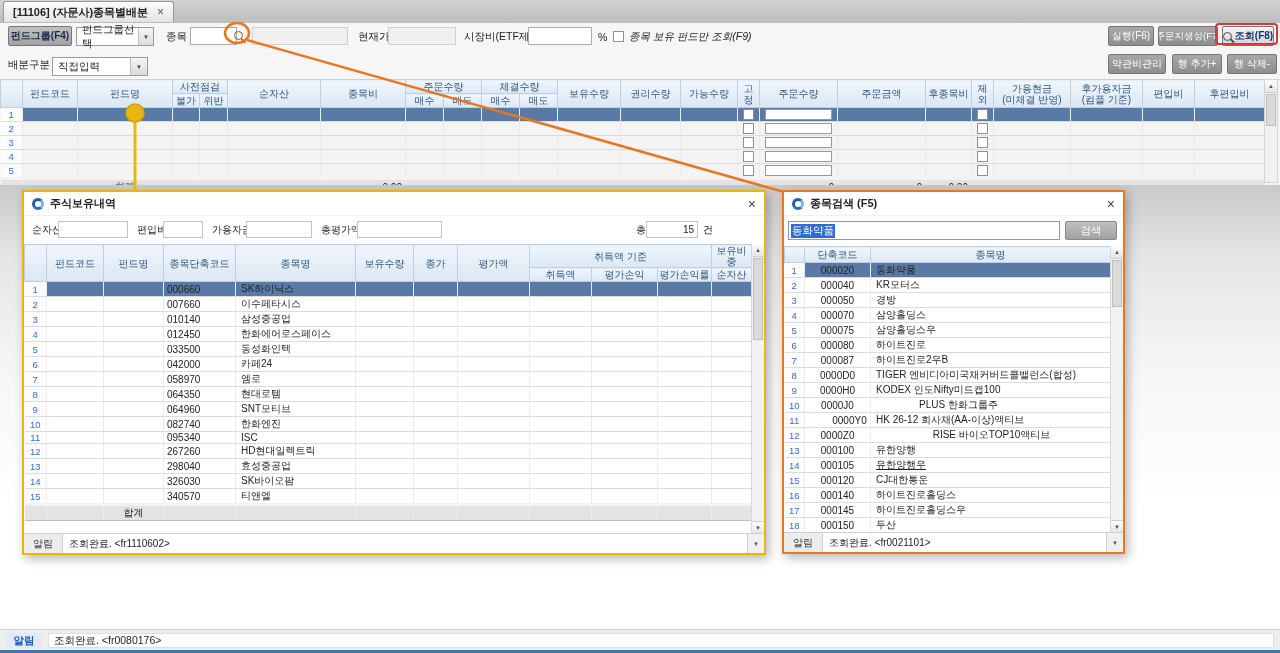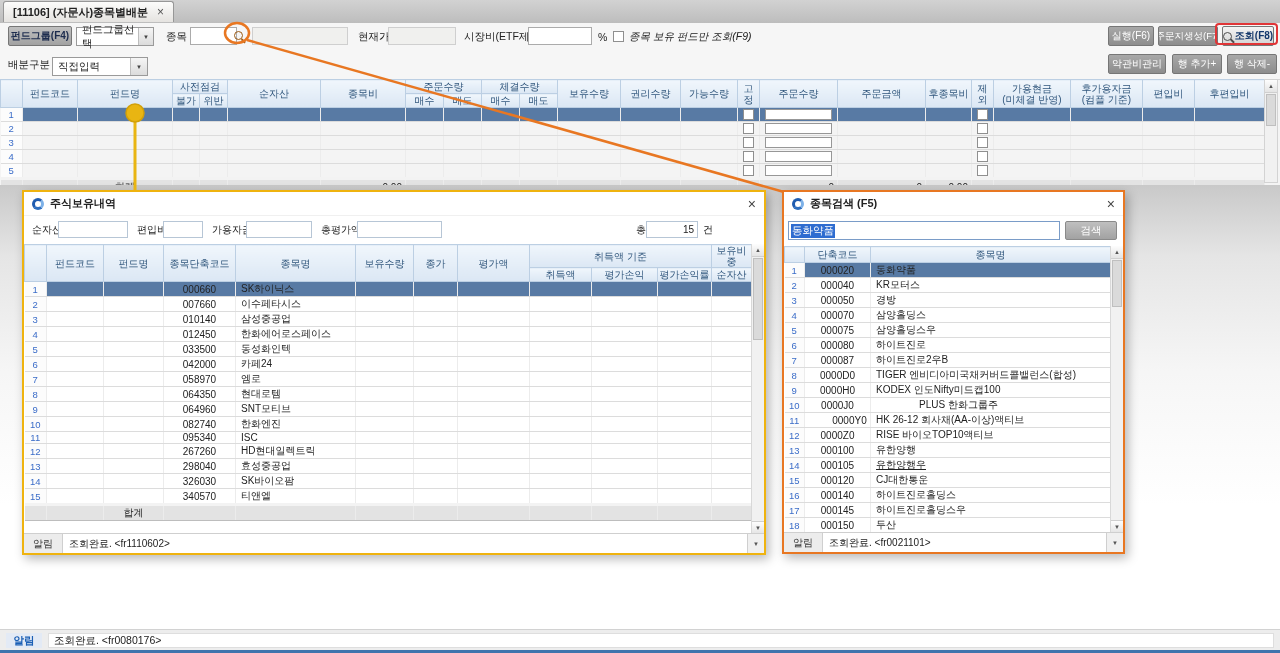--- a/index.html
+++ b/index.html
@@ -59,21 +59,21 @@
   .dtitle{height:24px;display:flex;align-items:center;padding:0 8px;gap:6px;font-size:11px;font-weight:bold;color:#222;border-bottom:1px solid #f0f0f0;box-sizing:border-box;}
   .dclose{margin-left:auto;font-size:14px;color:#444;font-weight:normal;line-height:1;}
   .logo{width:12px;height:12px;border:3px solid #1f5cb0;border-right-color:#7db1e8;border-bottom-color:#2e6fc0;border-radius:50%;box-sizing:border-box;flex:none;}
   .hfields{position:relative;height:28px;}
   .finp{position:absolute;top:5px;height:17px;border:1px solid #b7c6d6;background:#fff;box-sizing:border-box;font-size:10px;text-align:right;padding:0 3px;line-height:15px;}
   .gridwrap{position:absolute;left:0;right:0;overflow:hidden;}
   .hold-wrap{top:52px;bottom:19px;}
   .srch-wrap{top:54px;bottom:19px;}
   table.hgrid{width:727px;}
   table.sgrid{width:326px;}
-  table.grid td.code{text-align:center;}
+  table.grid td.code{text-align:left;}
   table.grid td.codec{text-align:center;}
   table.grid td.name{text-align:left;padding-left:5px;}
   .dsb{position:absolute;right:0;top:0;bottom:0;width:13px;background:#f1f1f1;border-left:1px solid #d8d8d8;box-sizing:border-box;}
   .dstatus{position:absolute;left:0;right:0;bottom:0;height:19px;background:#f4f4f4;border-top:1px solid #cfcfcf;display:flex;align-items:stretch;font-size:10px;}
   .slbl{width:38px;background:#ececec;border-right:1px solid #cfcfcf;display:flex;align-items:center;justify-content:center;color:#333;flex:none;}
   .smsg{flex:1;background:#fff;display:flex;align-items:center;padding-left:6px;color:#222;overflow:hidden;white-space:nowrap;}
   .sdd{width:16px;border-left:1px solid #cfcfcf;display:flex;align-items:center;justify-content:center;font-size:6px;color:#555;background:#f0f0f0;flex:none;}
   .srow{position:relative;height:30px;}
   .sinput{position:absolute;left:4px;top:5px;width:272px;height:19px;border:1px solid #7a9cc8;background:#fff;display:flex;align-items:center;padding-left:2px;font-size:10.5px;box-sizing:border-box;}
   .seltext{background:#2e6cd0;color:#fff;padding:0 1px;}
@@ -742,21 +742,21 @@
               <td class="name" style="height: 14px; padding-left: 48px;">PLUS 한화그룹주</td>
             </tr>
             <tr style="height: 14px;">
               <td class="rn" style="height: 14px;">11</td>
               <td class="codec" style="height: 14px; padding-left: 27px;">0000Y0</td>
               <td class="name" style="height: 14px;">HK 26-12 회사채(AA-이상)액티브</td>
             </tr>
             <tr style="height: 14px;">
               <td class="rn" style="height: 14px;">12</td>
               <td class="codec" style="height: 14px; margin-top: 25px;">0000Z0</td>
-              <td class="name" style="height: 14px;">RISE 바이오TOP10액티브</td>
+              <td class="name" style="height: 14px; text-align: center;">RISE 바이오TOP10액티브</td>
             </tr>
             <tr style="height: 14px;">
               <td class="rn" style="height: 14px;">13</td>
               <td class="codec" style="height: 14px;">000100</td>
               <td class="name" style="height: 14px;">유한양행</td>
             </tr>
             <tr style="height: 14px;">
               <td class="rn" style="height: 14px;">14</td>
               <td class="codec" style="height: 14px;">000105</td>
               <td class="name" style="height: 14px; text-decoration: underline;">유한양행우</td>

